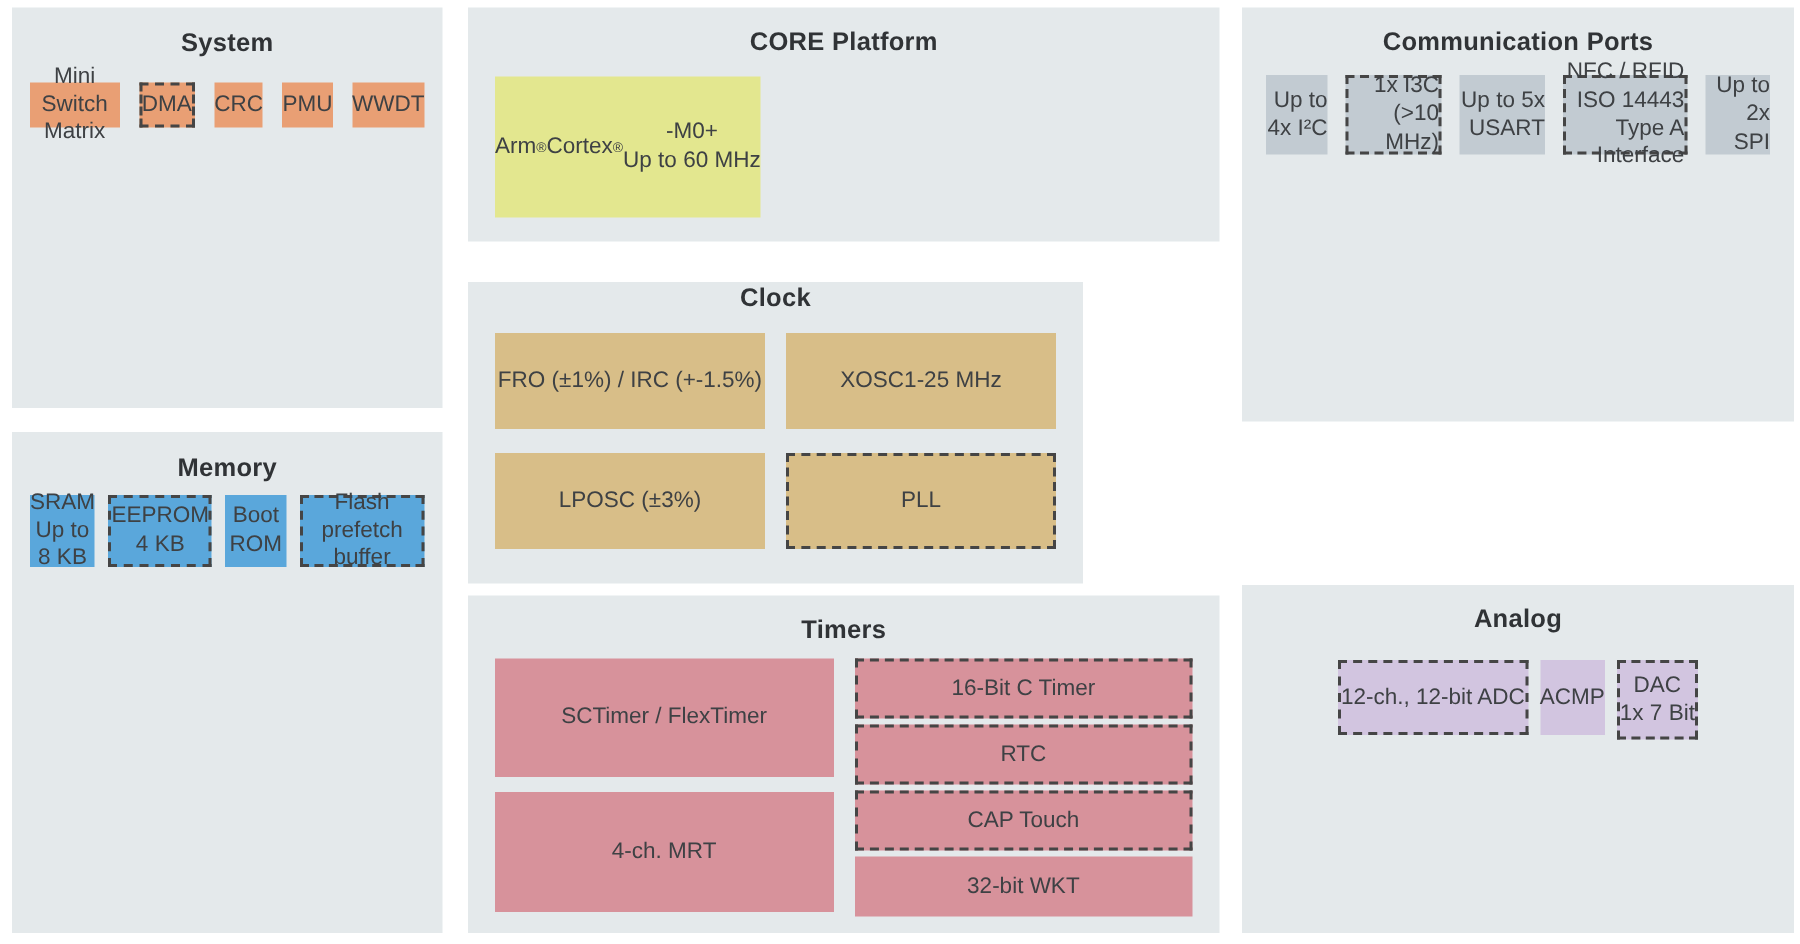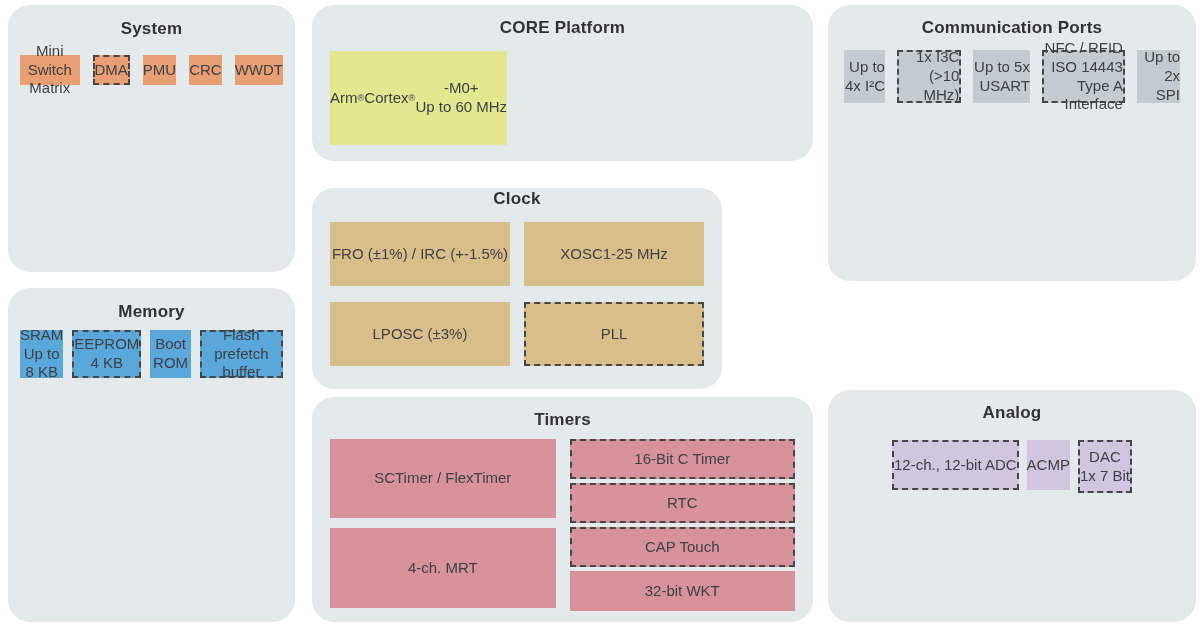--- a/index.html
+++ b/index.html
@@ -2,21 +2,21 @@
 <html style="--c-panel_bg: #e4e9eb; --c-system: #e99f74; --c-memory: #5aa7db; --c-core: #e3e78f; --c-clock: #d8be88; --c-timers: #d7929b; --c-comm: #c2cbd2; --c-analog: #d2c5e0; --c-text: #3e4144; --c-dash: #454545;"><head>
 <meta charset="utf-8">
 <style>
   html,body { margin:0; padding:0; background:#ffffff; }
   .canvas {
     position:relative; width:1200px; height:629px; background:#ffffff;
     font-family:"Liberation Sans","DejaVu Sans",sans-serif;
     color:var(--c-text);
   }
   .panel {
-    position:absolute; background:var(--c-panel_bg); box-sizing:border-box;border-radius:22px;
+    position:absolute; background:var(--c-panel_bg); box-sizing:border-box;
   }
   .panel-title {
     margin:0; text-align:center; font-weight:700; font-size:17px;
     color:#303336; letter-spacing:0.2px; height:20px; line-height:20px;
   }
   .blocks { display:flex; flex-direction:row; }
   .block {
     box-sizing:border-box; display:flex; align-items:center; justify-content:center;
     text-align:center; white-space:pre-line; font-size:15px; line-height:1.25;
     color:var(--c-text);
@@ -69,22 +69,22 @@
 </head>
 <body>
 
 <div class="canvas">
 
   <section class="panel panel-system">
     <h2 class="panel-title">System</h2>
     <div class="blocks">
       <div class="block">Mini Switch Matrix</div>
       <div class="block dashed">DMA</div>
+      <div class="block">CRC</div>
       <div class="block">PMU</div>
-      <div class="block">CRC</div>
       <div class="block">WWDT</div>
     </div>
   </section>
 
   <section class="panel panel-memory">
     <h2 class="panel-title">Memory</h2>
     <div class="blocks">
       <div class="block">SRAM
 Up to 8 KB</div>
       <div class="block dashed">EEPROM

